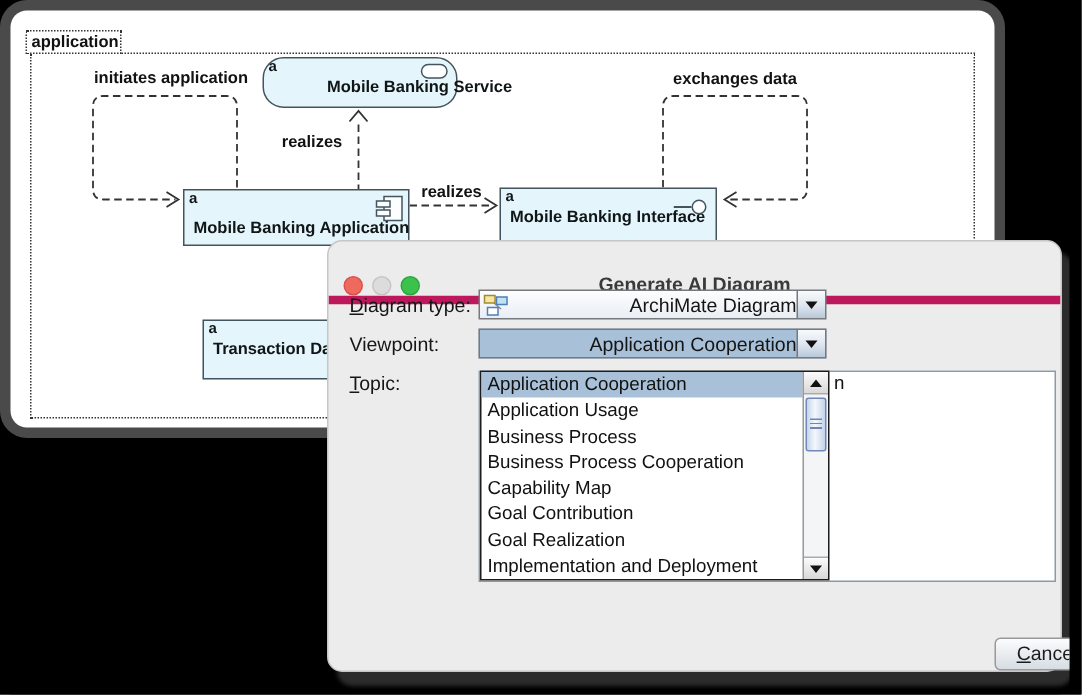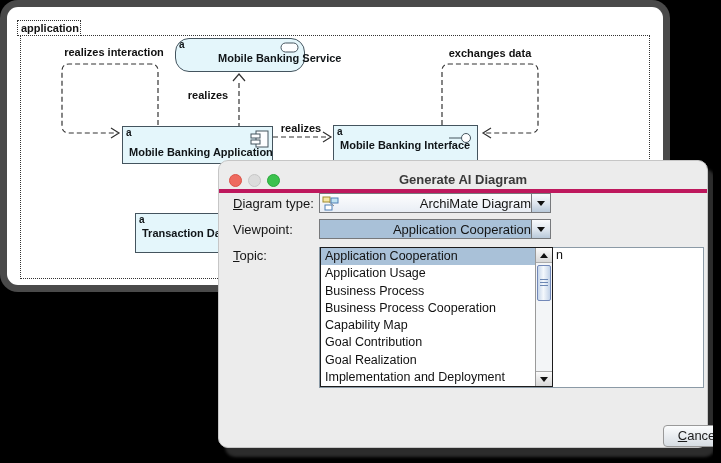--- a/index.html
+++ b/index.html
@@ -25,21 +25,21 @@
   .node-interface{left:333px;top:125px;width:145px;height:39px;}
   .node-transaction{left:135px;top:213px;width:135px;height:40px;}
   .node-icon{position:absolute;}
 
   .rel-label{font-size:11px;font-weight:600;color:#111;text-align:center;white-space:nowrap;}
   #connector-layer{left:0;top:0;pointer-events:none;}
 
   
   .dialog{position:absolute;left:218px;top:160px;width:490px;height:288px;background:#ececec;
     border:1px solid #c6c6c6;border-radius:10px;box-shadow:7px 9px 3px rgba(48,48,48,.92);}
-  .titlebar{position:absolute;left:0;top:6px;right:0;height:26px;border-bottom:4px solid #be185d;border-radius:10px 10px 0 0;}
+  .titlebar{position:absolute;left:0;top:16px;right:0;height:26px;border-bottom:6px solid #be185d;border-radius:10px 10px 0 0;}
   .traffic{position:absolute;top:7px;width:13px;height:13px;border-radius:50%;}
   .t-red{left:10px;background:#ee6a5f;border:1px solid #da5348;}
   .t-grey{left:29px;background:#dcdcdc;border:1px solid #c6c6c6;}
   .t-green{left:48px;background:#3bc24d;border:1px solid #2aa83c;}
   .dlg-title{position:absolute;left:0;right:0;top:5px;text-align:center;font-size:13px;font-weight:700;color:#3a3a3a;}
 
   .fld-label{position:absolute;left:14px;font-size:13px;color:#161616;}
   .mn{text-decoration:underline;}
 
   .combo{position:absolute;left:100px;width:232px;height:20px;border:1px solid #77797c;display:flex;align-items:center;
@@ -123,21 +123,21 @@
           <line x1="0" y1="6" x2="12" y2="6" stroke="#44545e" stroke-width="1.2"></line>
           <circle cx="17" cy="6" r="4.5" fill="#fdfeff" stroke="#44545e"></circle>
         </svg>
       </div>
 
       <div class="abs node node-transaction" style="left:128px;top:206px;">
         <span class="marker">a</span>
         <span class="nlabel" style="bottom:13px;">Transaction Data</span>
       </div>
 
-      <div class="abs rel-label" style="left:48px;top:39px;width:118px;">realizes interaction</div>
+      <div class="abs rel-label" style="left:48px;top:39px;width:118px;">initiates application</div>
       <div class="abs rel-label" style="left:433px;top:40px;width:100px;">exchanges data</div>
       <div class="abs rel-label" style="left:171px;top:82px;width:60px;">realizes</div>
       <div class="abs rel-label" style="left:269px;top:115px;width:50px;">realizes</div>
     </div>
   </div>
 
   <div class="dialog">
     <div class="titlebar">
       <div class="traffic t-red"></div>
       <div class="traffic t-grey"></div>

